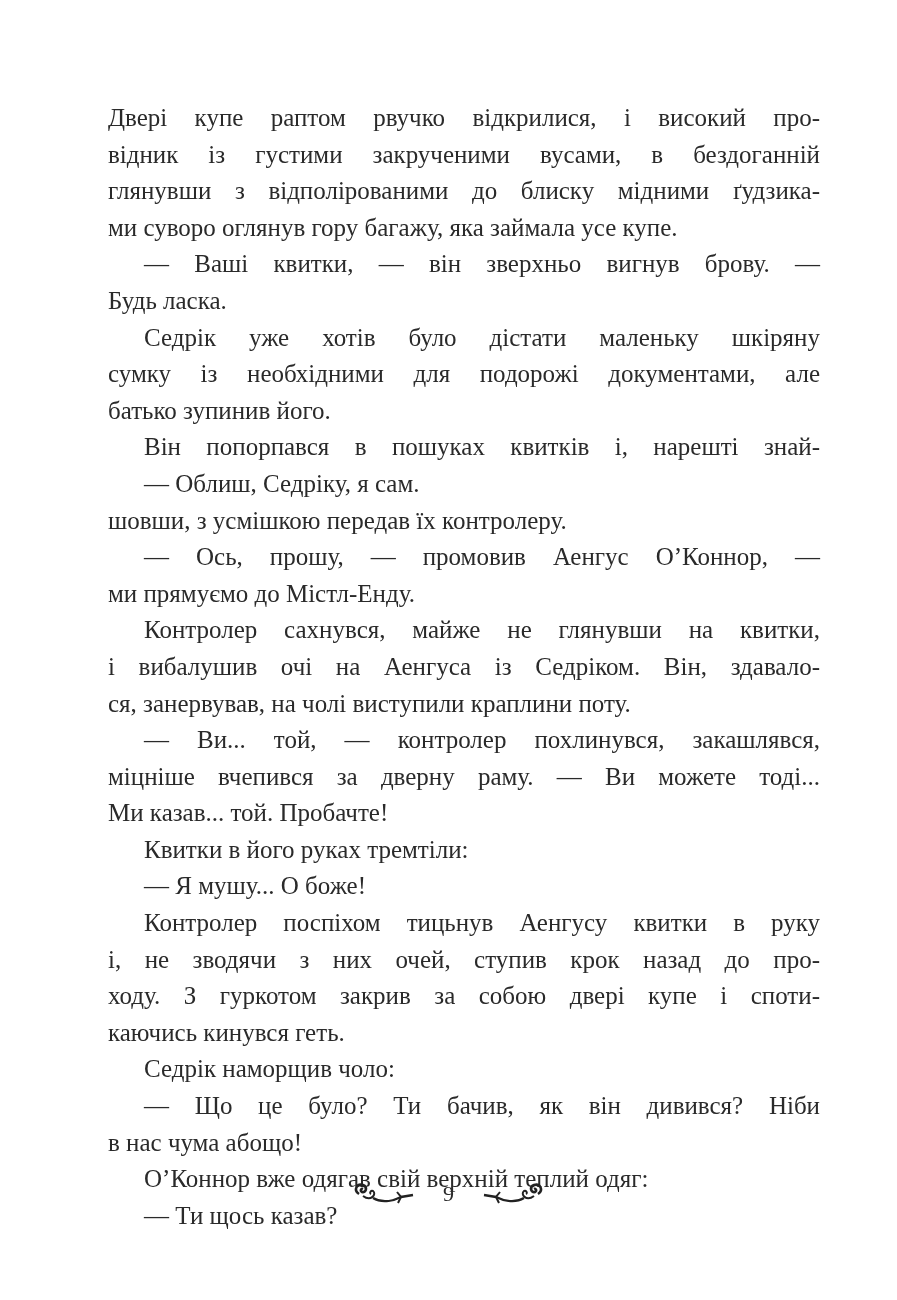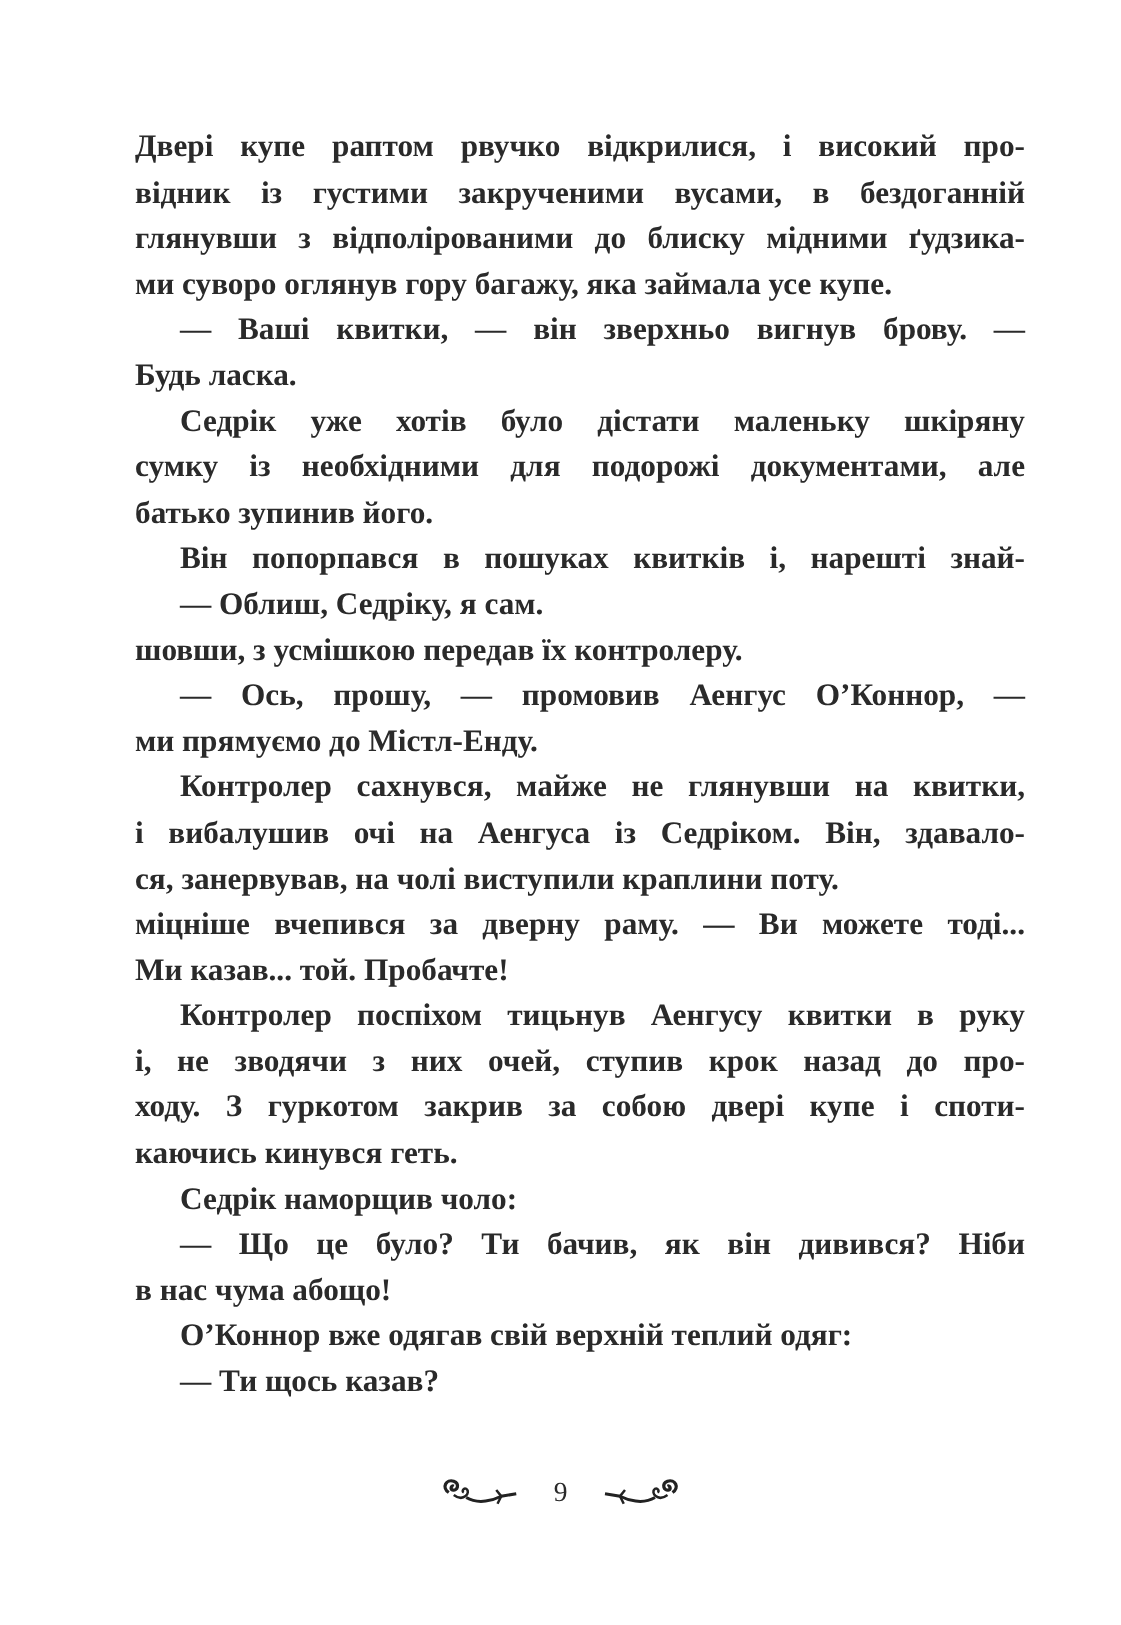--- a/index.html
+++ b/index.html
@@ -3,21 +3,21 @@
 <meta charset="utf-8">
 <style>
   html, body { margin: 0; padding: 0; background: #ffffff; }
   body { width: 897px; height: 1300px; position: relative; overflow: hidden; }
   .page {
     position: absolute; left: 108px; top: 100px; width: 712px;
     font-family: "Liberation Serif", "DejaVu Serif", serif;
     font-size: 25px; line-height: 36.6px; color: #2a2a2a;
     font-stretch: condensed;
   }
-  .line { display: block; white-space: nowrap; text-align: justify; text-align-last: justify; height: 36.6px; font-weight: bold; }
+  .line { display: block; white-space: nowrap; text-align: justify; text-align-last: justify; height: 36.6px; }
   .line.last { text-align-last: left; }
   .line.indent { padding-left: 36px; }
   .footer {
     position: absolute; left: 0; width: 897px; top: 1180px;
     display: flex; justify-content: center; align-items: center; gap: 22px;
     font-family: "Liberation Serif", "DejaVu Serif", serif; font-size: 22px; color: #2a2a2a;
   }
   .orn { width: 70px; height: 28px; }
 </style>
 </head>
@@ -34,22 +34,25 @@
     <span class="line">сумку із необхідними для подорожі документами, але</span>
     <span class="line last">батько зупинив його.</span>
     <span class="line indent">Він попорпався в пошуках квитків і, нарешті знай-</span>
     <span class="line indent last">— Облиш, Седріку, я сам.</span>
     <span class="line last">шовши, з усмішкою передав їх контролеру.</span>
     <span class="line indent">— Ось, прошу, — промовив Аенгус О’Коннор, —</span>
     <span class="line last">ми прямуємо до Містл-Енду.</span>
     <span class="line indent">Контролер сахнувся, майже не глянувши на квитки,</span>
     <span class="line">і вибалушив очі на Аенгуса із Седріком. Він, здавало-</span>
     <span class="line last">ся, занервував, на чолі виступили краплини поту.</span>
+    <span class="line indent">— Ви... той, — контролер похлинувся, закашлявся,</span>
     <span class="line">міцніше вчепився за дверну раму. — Ви можете тоді...</span>
     <span class="line last">Ми казав... той. Пробачте!</span>
+    <span class="line indent last">Квитки в його руках тремтіли:</span>
+    <span class="line indent last">— Я мушу... О боже!</span>
     <span class="line indent">Контролер поспіхом тицьнув Аенгусу квитки в руку</span>
     <span class="line">і, не зводячи з них очей, ступив крок назад до про-</span>
     <span class="line">ходу. З гуркотом закрив за собою двері купе і споти-</span>
     <span class="line last">каючись кинувся геть.</span>
     <span class="line indent last">Седрік наморщив чоло:</span>
     <span class="line indent">— Що це було? Ти бачив, як він дивився? Ніби</span>
     <span class="line last">в нас чума абощо!</span>
     <span class="line indent last">О’Коннор вже одягав свій верхній теплий одяг:</span>
     <span class="line indent last">— Ти щось казав?</span>
   </div>

